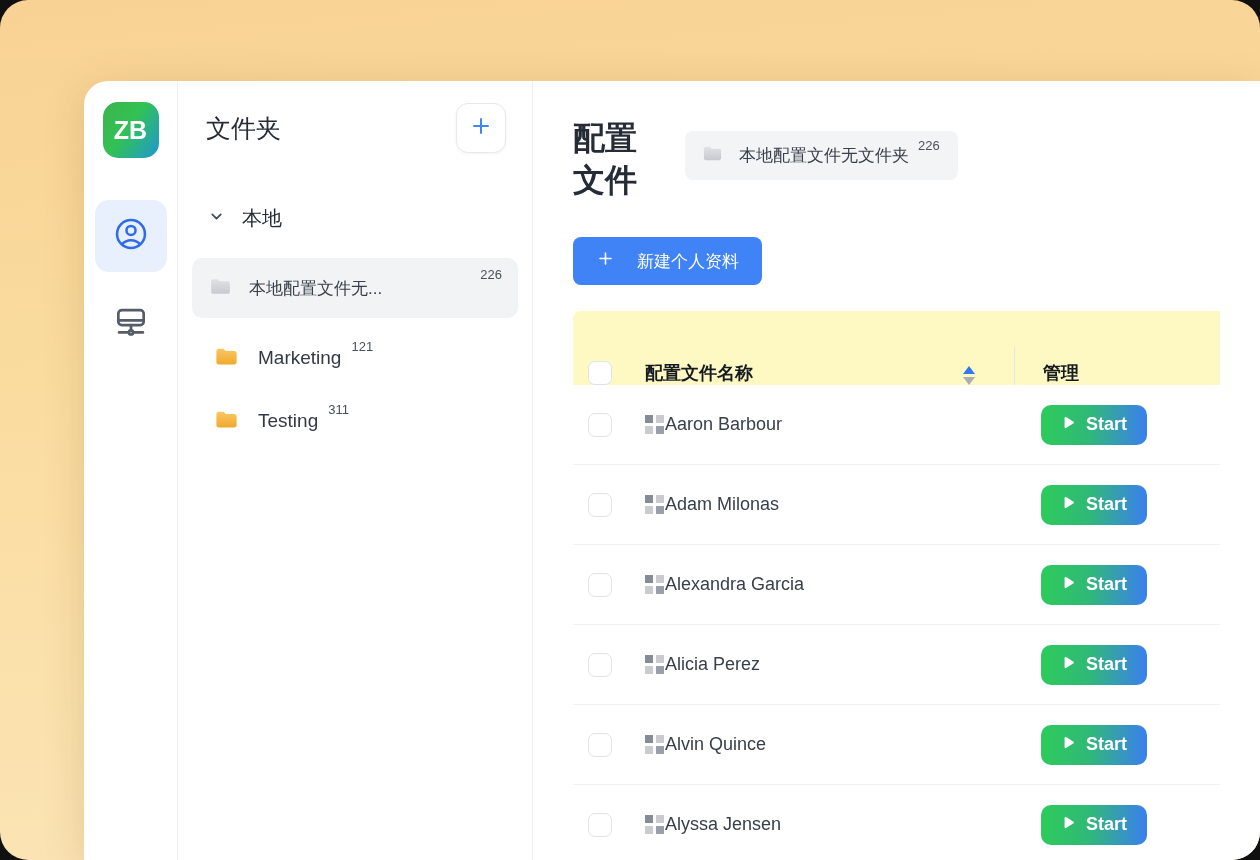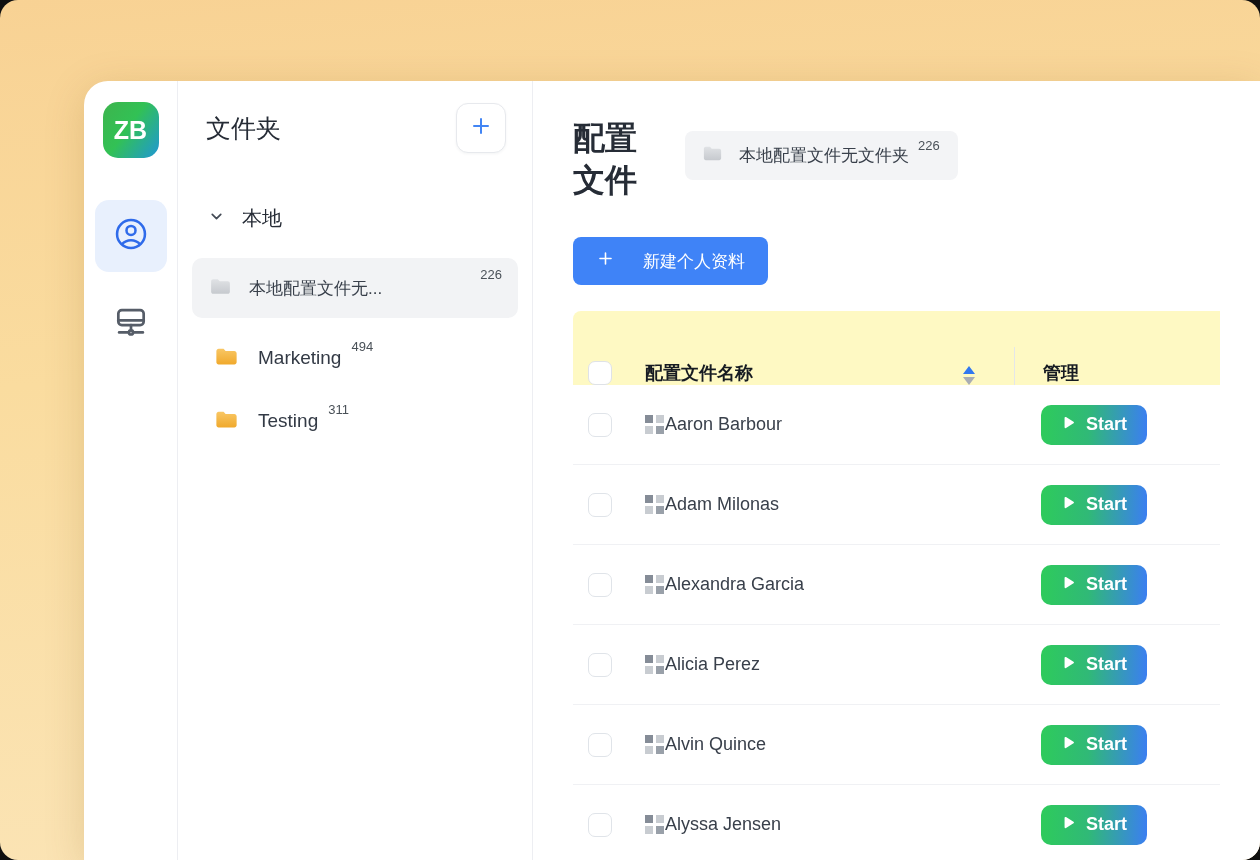--- a/index.html
+++ b/index.html
@@ -1,18 +1,18 @@
 <!DOCTYPE html>
 <html><head>
 <meta charset="utf-8">
 <style>
   * { margin:0; padding:0; box-sizing:border-box; }
   html,body { width:1260px; height:860px; }
   body { background:#101010; font-family:"Liberation Sans","DejaVu Sans",sans-serif; position:relative; overflow:hidden; }
-  .page { position:absolute; inset:0; border-radius:18px; overflow:hidden;
+  .page { position:absolute; inset:0; border-radius:28px; overflow:hidden;
           background:linear-gradient(175deg,#f8d294 0%,#fadc9f 40%,#fbe5b8 100%); }
   .window { position:absolute; left:84px; top:81px; right:0; bottom:0; background:#fff;
             border-top-left-radius:24px; overflow:hidden; display:flex;
             box-shadow:0 8px 40px rgba(120,80,10,.18); }
   
   .rail { width:94px; flex:none; border-right:1px solid #edeef2; display:flex; flex-direction:column; align-items:center; }
   .logo { width:56px; height:56px; margin-top:21px; border-radius:15px; display:flex; align-items:center; justify-content:center;
           background:linear-gradient(125deg,#3db44d 0%,#32c155 45%,#1f97d5 100%);
           color:#fff; font-weight:bold; font-size:25px; letter-spacing:0; }
   .rail-btn { width:72px; height:72px; border-radius:14px; display:flex; align-items:center; justify-content:center; cursor:pointer; }
@@ -35,21 +35,21 @@
   .fcount { font-size:13px; color:#4a5158; }
   .fitem .fcount { margin-left:10px; align-self:flex-start; margin-top:4px; }
   
   .main { flex:1; padding:36px 0 0 40px; display:flex; flex-direction:column; overflow:hidden; }
   .mhead { display:flex; align-items:flex-start; min-height:70px; }
   .mtitle { width:88px; font-size:32px; line-height:1.32; color:#262c36; font-weight:600; word-break:break-all; }
   .chip { margin-left:24px; margin-top:14px; background:#f3f4f6; border-radius:8px; padding:11px 18px 11px 16px;
           display:flex; align-items:center; cursor:pointer; }
   .chip .clabel { font-size:17px; color:#39404b; margin-left:15px; white-space:nowrap; }
   .chip .fcount { align-self:flex-start; margin:-4px 0 0 9px; }
-  .newbtn { margin-top:50px; align-self:flex-start; display:flex; align-items:center; gap:28px;
+  .newbtn { margin-top:50px; align-self:flex-start; display:flex; align-items:center; gap:22px;
             background:#3f83f7; color:#fff; border:none; border-radius:8px; padding:12px 23px;
             font-size:17px; font-weight:500; cursor:pointer; font-family:inherit; }
   
   .table { margin-top:26px; width:647px; min-width:647px; }
   .thead { height:74px; background:#fef9c3; border-radius:8px 0 0 0; display:flex; align-items:flex-end; padding-left:15px; }
   .col-label { font-size:18px; font-weight:bold; color:#161b22; }
   .thead .name-label { margin-left:33px; }
   .sorter { margin-left:auto; margin-right:39px; display:flex; flex-direction:column; gap:3px; cursor:pointer; }
   .tri-up { width:0; height:0; border-left:6px solid transparent; border-right:6px solid transparent; border-bottom:8px solid #3178f0; }
   .tri-dn { width:0; height:0; border-left:6px solid transparent; border-right:6px solid transparent; border-top:8px solid #a9adb4; }
@@ -147,21 +147,21 @@
             <defs>
                 <linearGradient id="of1" x1="0" y1="0" x2="0" y2="1">
               <stop offset="0" stop-color="#f9c765"></stop>
                   <stop offset="1" stop-color="#f0a92c"></stop>
                 </linearGradient>
               </defs>
             <path d="M3 7c0-1.1.9-2 2-2h4.4l1.8 2H19c1.1 0 2 .9 2 2v8c0 1.1-.9 2-2 2H5c-1.1 0-2-.9-2-2Z" fill="url(#of1)"></path>
           </svg>
         </span>
         <span class="flabel">Marketing</span>
-        <span class="fcount">494</span>
+        <span class="fcount">121</span>
       </div>
 
       <div class="fitem">
         <span>
           <svg width="27" height="27" viewBox="0 0 24 24">
             <path d="M3 7c0-1.1.9-2 2-2h4.4l1.8 2H19c1.1 0 2 .9 2 2v8c0 1.1-.9 2-2 2H5c-1.1 0-2-.9-2-2Z" fill="url(#of1)"></path>
           </svg>
         </span>
         <span class="flabel">Testing</span>
         <span class="fcount">311</span>

